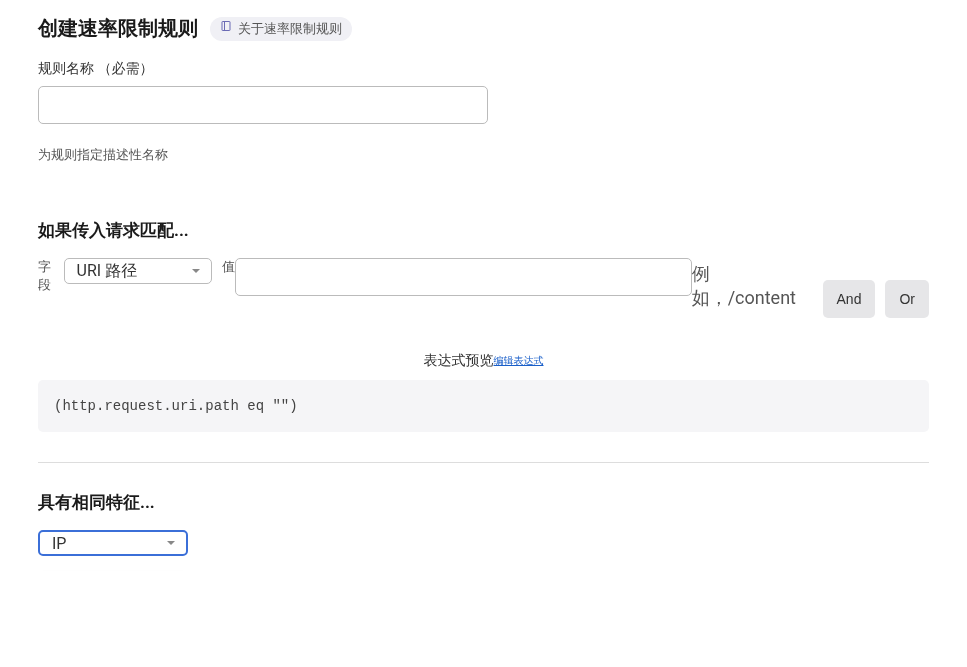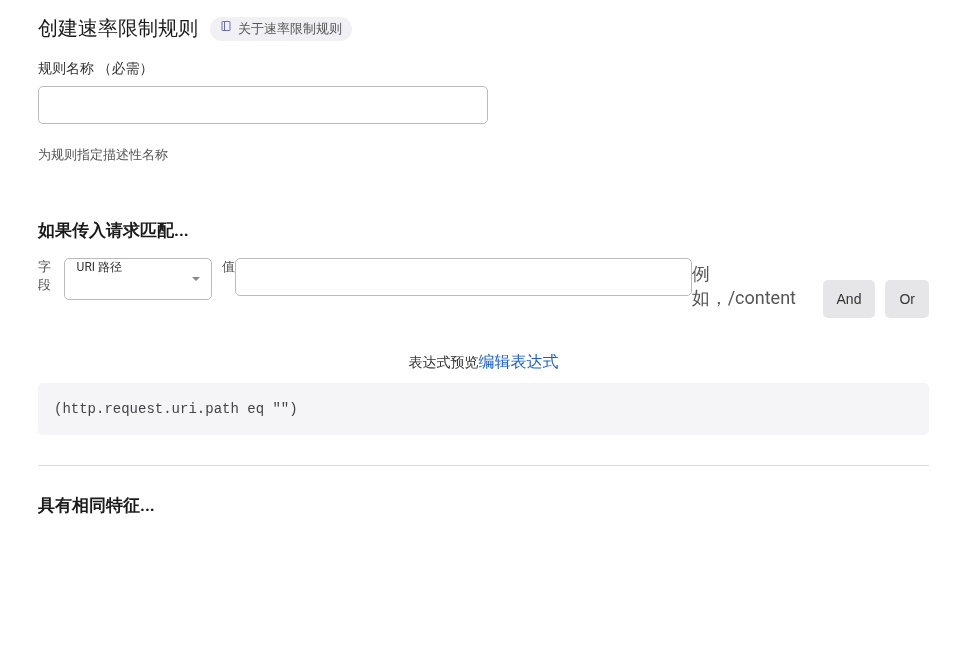--- a/index.html
+++ b/index.html
@@ -11,21 +11,21 @@
       width: 967px;
     }
     .header-row {
       display: flex;
       align-items: center;
       gap: 12px;
       margin-bottom: 18px;
     }
     .page-title {
       font-size: 20px;
-      font-weight: 400;
+      font-weight: 700;
       color: #1a1a1a;
     }
     .help-link {
       display: inline-flex;
       align-items: flex-start;
       gap: 6px;
       font-size: 13px;
       color: #555;
       background: #f0f0f5;
       padding: 3px 10px;
@@ -66,26 +66,27 @@
     }
     .col { display: flex; flex-direction: row; }
     .col-label {
       font-size: 13px;
       color: #555;
       margin-bottom: 6px;
     }
     .select-box {
       position: relative;
       width: 150px;
-      height: 42px;
-      border: 1px solid #bbb;
-      border-radius: 5px;
-      display: flex;
+      height: 26px;
+      border: 1px solid #bbb;
+      border-radius: 5px;
+      display: flex;
+      align-items: center;
       padding: 0 30px 0 12px;
-      font-size: 12px;
+      font-size: 16px;
       background: #fff;
       cursor: pointer;
     }
     .select-box.wide { width: 140px; }
     .chevron {
       position: absolute;
       right: 10px;
       top: 50%;
       transform: translateY(-50%);
       color: #888;
@@ -120,22 +121,23 @@
       justify-content: center;
       align-items: center;
       margin-top: 34px;
       margin-bottom: 10px;
     }
     .expr-label {
       font-size: 14px;
       color: #333;
     }
     .edit-expr {
-      font-size: 16px;
+      font-size: 10px;
       color: #1a5fc9;
+      text-decoration: underline;
       cursor: pointer;
     }
     .expr-box {
       background: #f5f5f7;
       border-radius: 5px;
       padding: 18px 16px;
       font-family: "Courier New", monospace;
       font-size: 14px;
       color: #444;
     }
@@ -219,13 +221,27 @@
     <div class="expr-label">表达式预览</div>
     <div class="edit-expr">编辑表达式</div>
   </div>
   <div class="expr-box">(http.request.uri.path eq "")</div>
 </div>
 
 <hr class="divider">
 
 <div>
   <div class="section-title">具有相同特征...</div>
+  <div class="char-dropdown-wrap">
+    <div class="select-box focused">
+      <span>IP</span>
+      <span class="chevron">
+        <svg viewBox="0 0 10 10">
+            <path d="M1 3 L5 7 L9 3" fill="#888"></path>
+          </svg>
+      </span>
+    </div>
+    <div class="dropdown-menu">
+      <div class="dropdown-item hover">IP</div>
+      <div class="dropdown-item">自定义</div>
+    </div>
+  </div>
 </div>
 
 </body></html>

